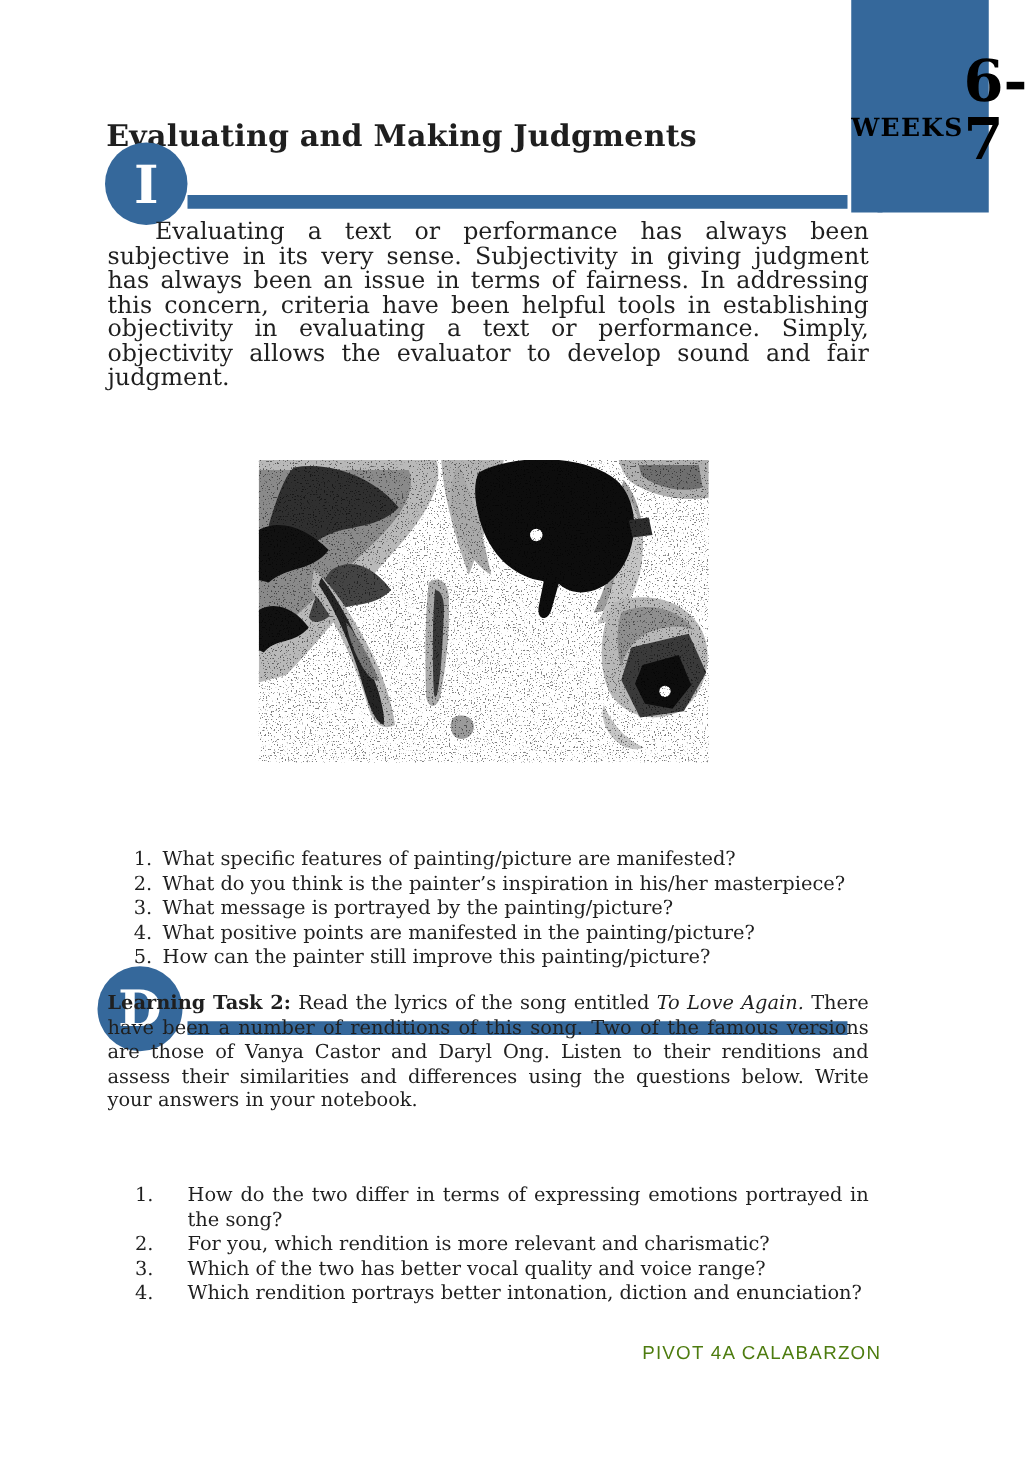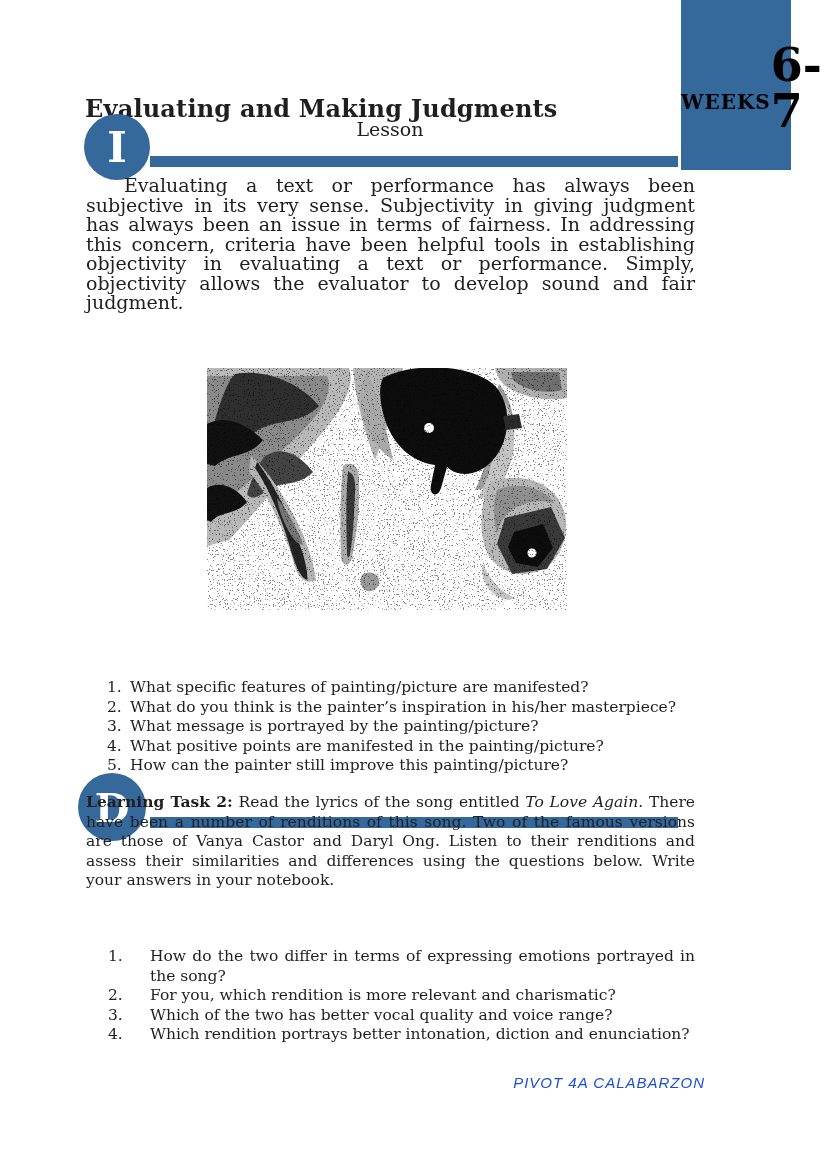--- a/index.html
+++ b/index.html
@@ -49,41 +49,40 @@
   
   .qlist{position:absolute;font-size:15.5px;line-height:19.6px;}
   .qlist1{left:107px;top:678px;width:588px;}
   .qlist2{left:108px;top:947px;width:587px;}
   .qrow{display:flex;}
   .qlist1 .qnum{width:23px;flex:none;}
   .qlist2 .qnum{width:42px;flex:none;}
   .qtxt{flex:1;text-align:justify;}
   
   .brand{position:absolute;left:85px;top:1074px;width:620px;text-align:right;
-    font-family:"Liberation Sans",sans-serif;font-style:italic;font-size:15px;
-    letter-spacing:1px;color:#1d4ed8;}
+    font-family:"Liberation Sans",sans-serif;font-size:15px;
+    letter-spacing:1px;color:#4d7c0f;}
   .page-num{position:absolute;left:85px;top:1100px;width:610px;text-align:center;
     font-family:"Liberation Sans",sans-serif;font-size:14px;color:#222;}
   .watermark{position:absolute;left:0;top:1121px;width:826px;text-align:center;
     font-family:"Liberation Sans",sans-serif;font-size:20px;letter-spacing:.5px;
     color:var(--watermark);}
 </style>
 </head>
 <body>
 
 <div class="page">
 
   <div class="weeks-sliver"></div>
   <div class="weeks-box">
     <div class="weeks-label">WEEKS</div>
     <div class="weeks-value">6-7</div>
   </div>
 
   <h1 class="doc-title">Evaluating and Making Judgments</h1>
-  <div class="doc-subtitle">Lesson</div>
 
   <div class="badge badge-i">I</div>
   <div class="rule rule-i"></div>
 
   <p class="para indent p1">Evaluating a text or performance has always been subjective in its very sense. Subjectivity in giving judgment has always been an issue in terms of fairness. In addressing this concern, criteria have been helpful tools in establishing objectivity in evaluating a text or performance. Simply, objectivity allows the evaluator to develop sound and fair judgment.</p>
 
   <div class="painting">
     <svg viewBox="0 0 360 242" width="360" height="242" xmlns="http://www.w3.org/2000/svg">
       <defs>
         <filter id="speck" x="0" y="0" width="100%" height="100%">

